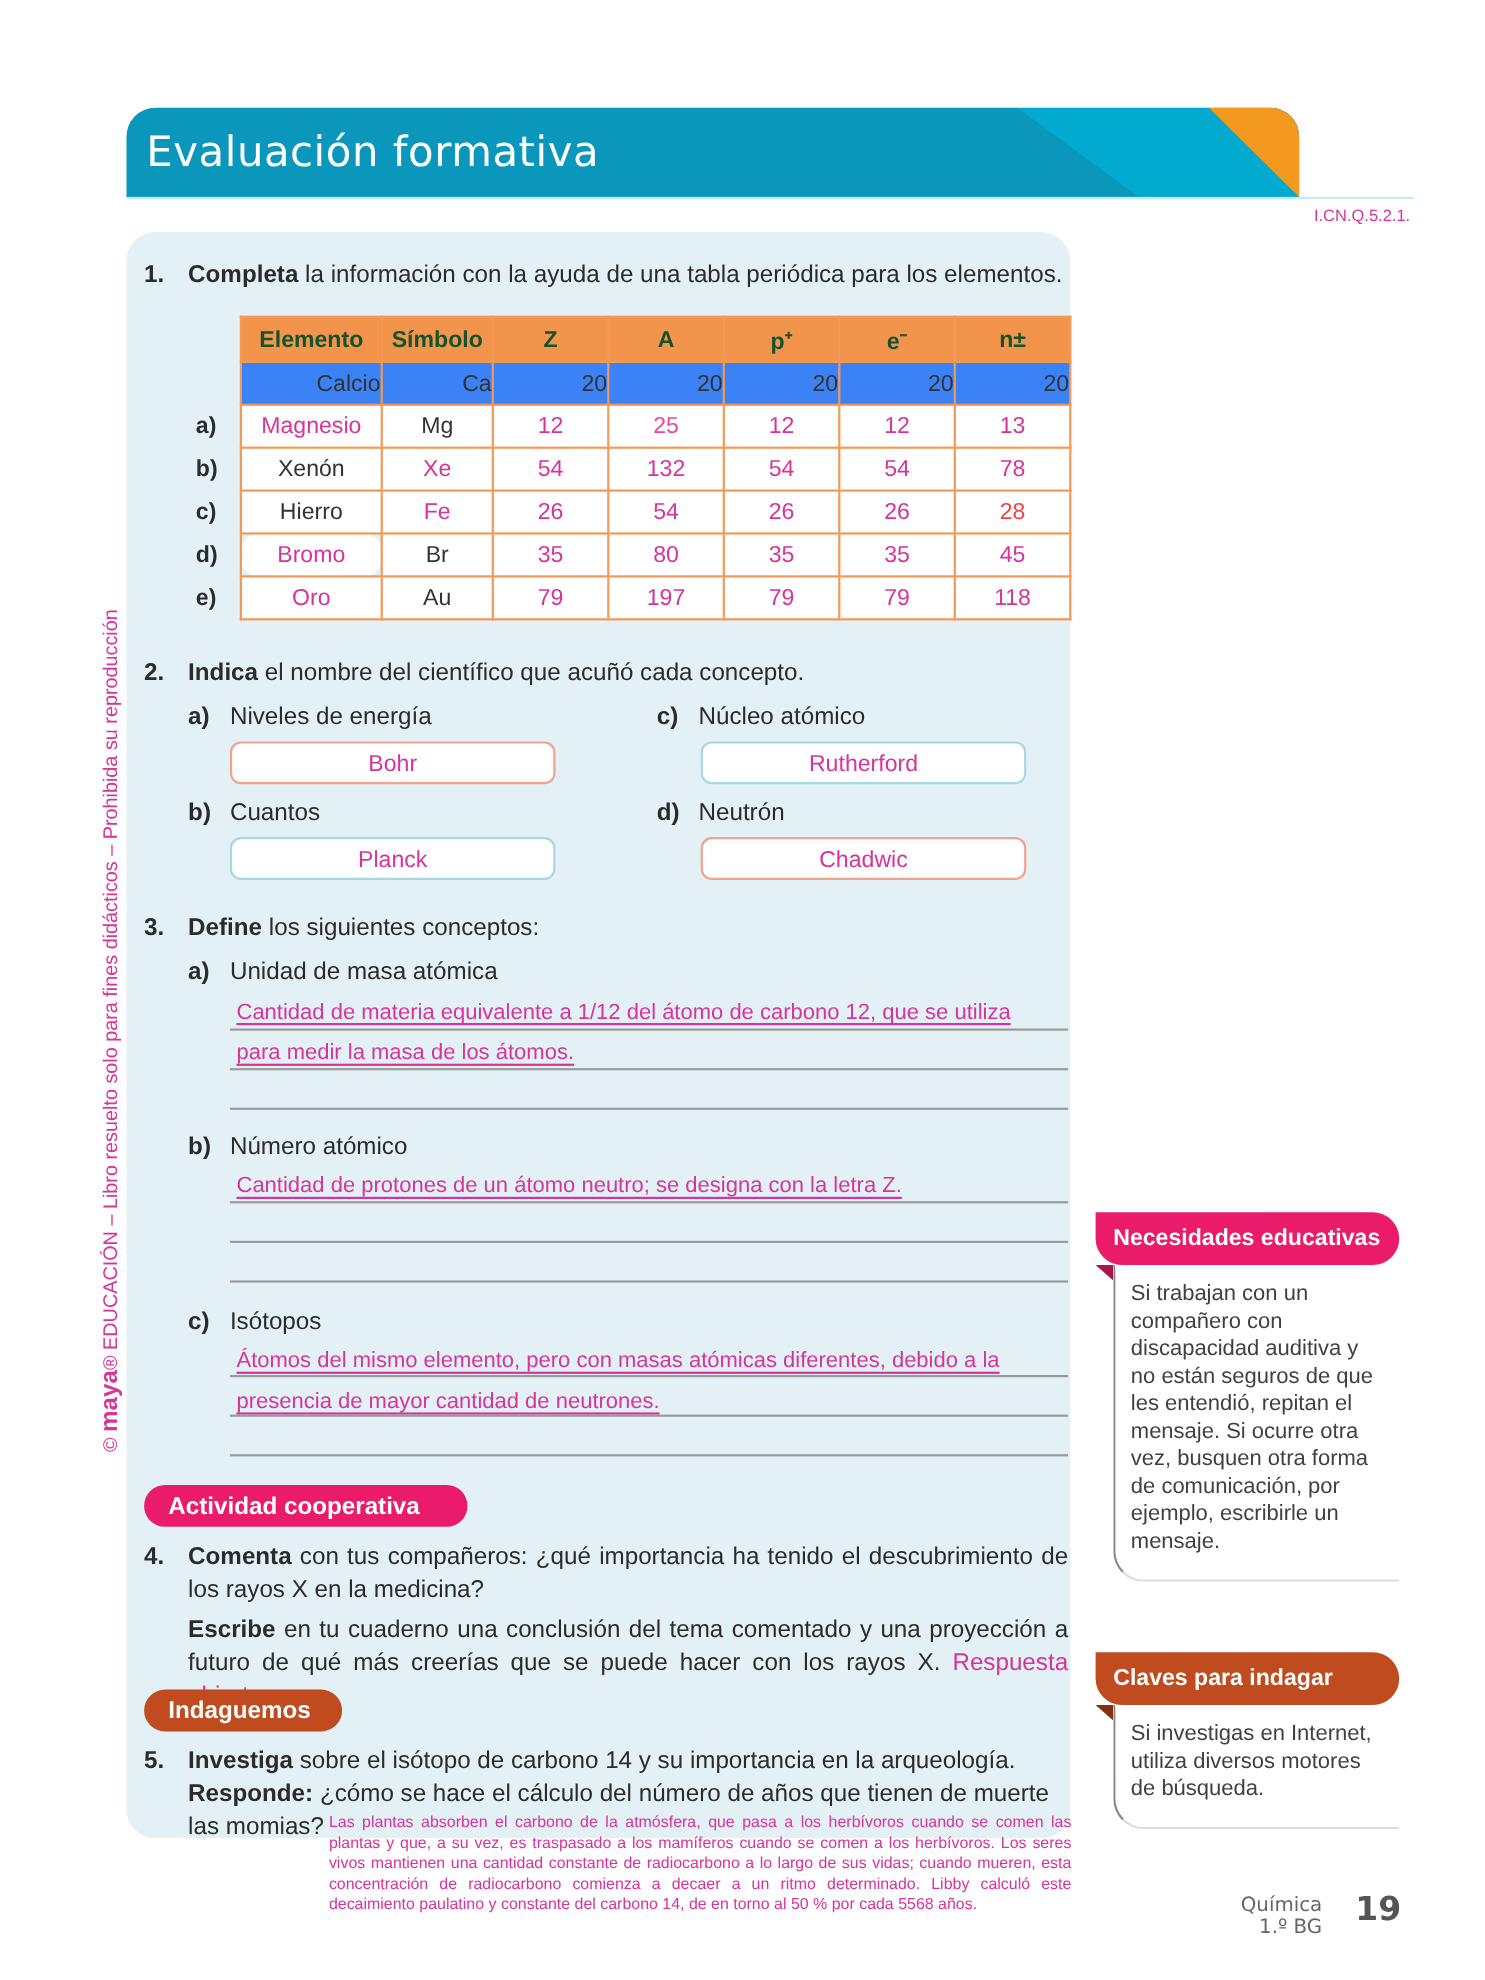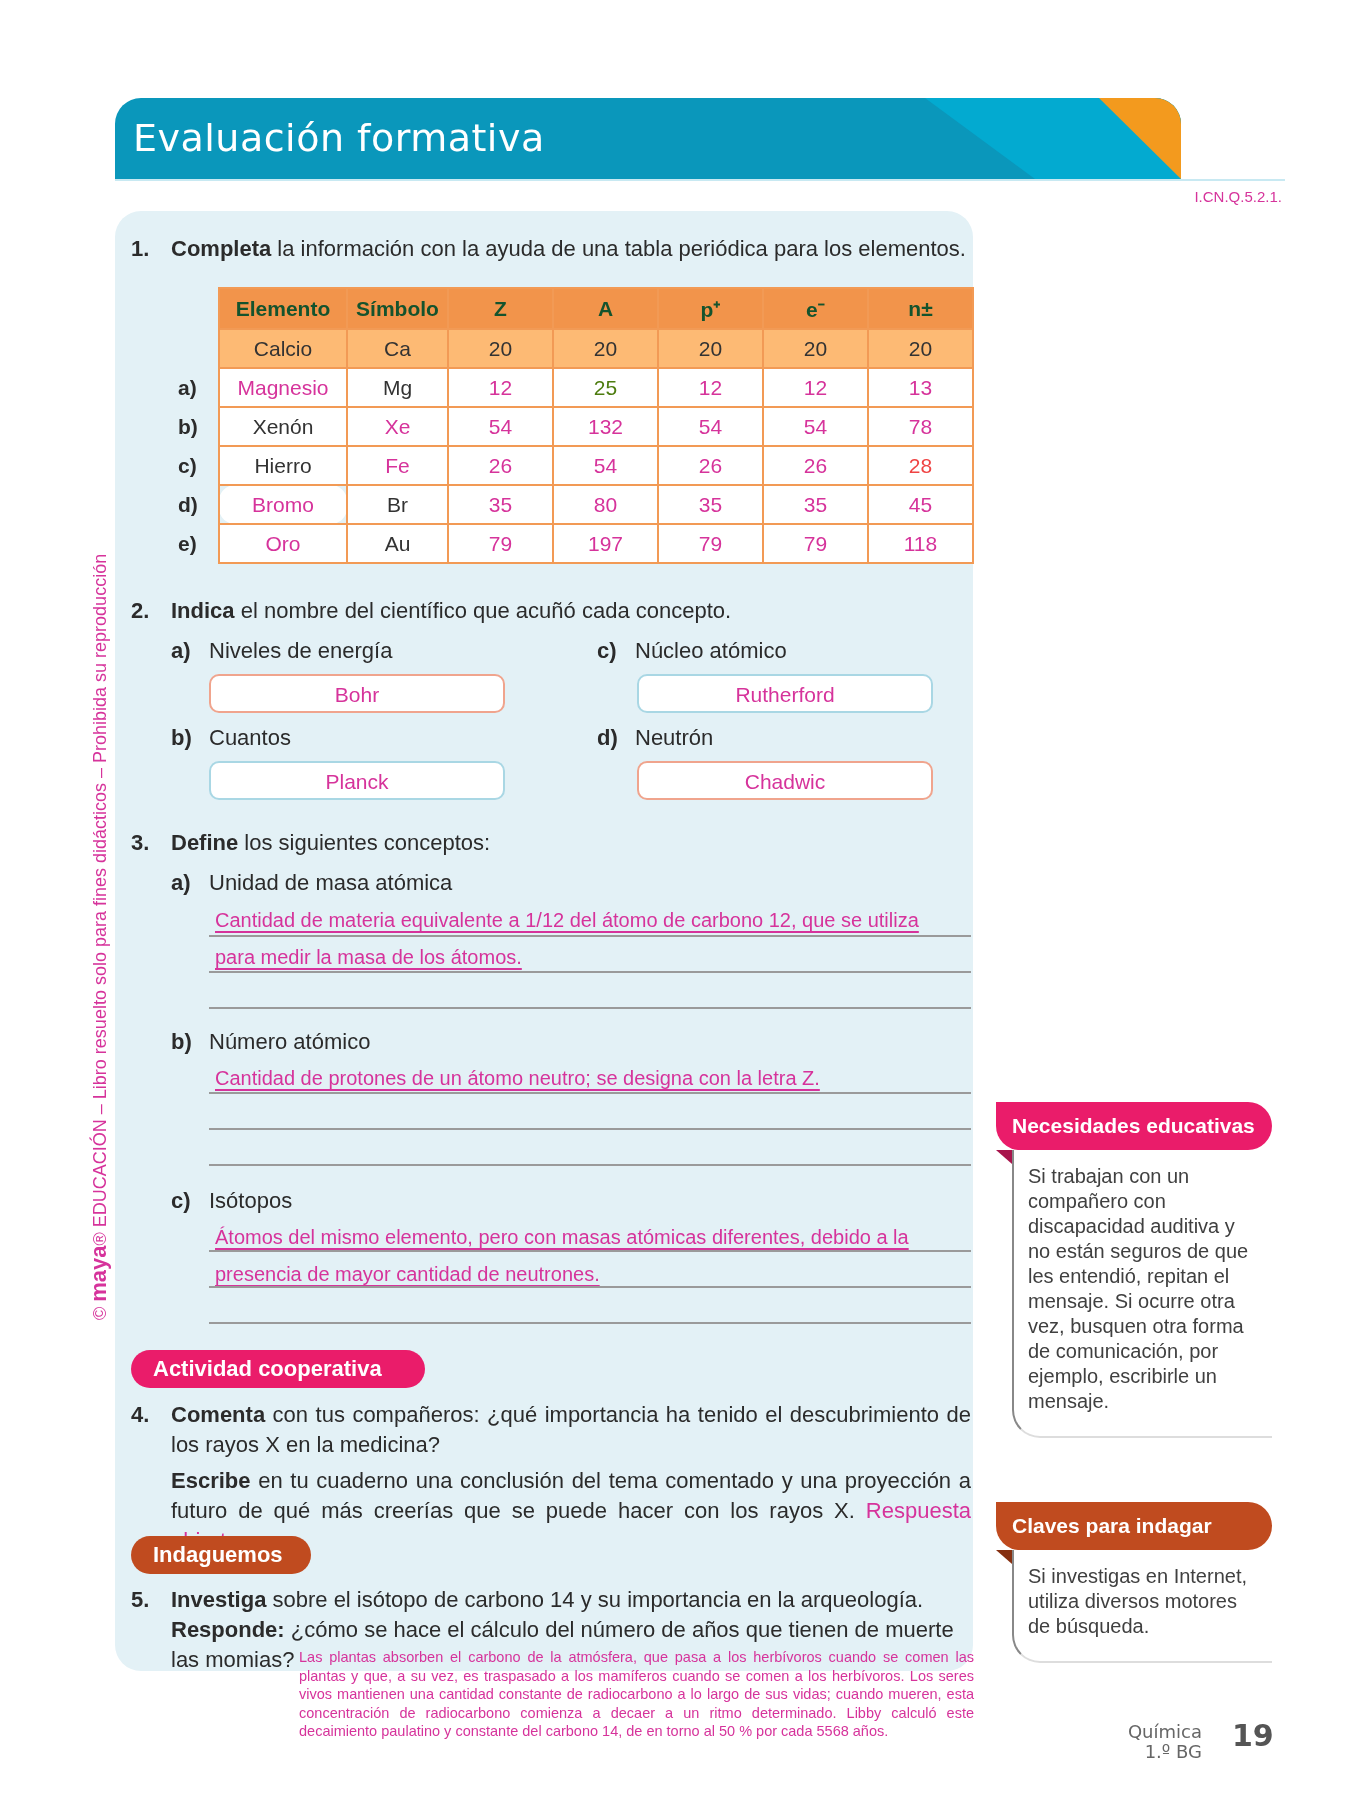--- a/index.html
+++ b/index.html
@@ -34,21 +34,21 @@
 
   .q { position: absolute; left: 131px; font-size: 22px; color: #2b2b2b; line-height: 30px; }
   .q .num { font-weight: bold; display: inline-block; width: 40px; }
   .q b { font-weight: bold; }
   .pink { color: #d6339b; }
 
   
   table.elem { position: absolute; left: 218px; top: 287px; border-collapse: collapse; font-size: 21px; }
   table.elem th, table.elem td { border: 2px solid #f29a55; text-align: center; height: 39px; }
   table.elem th { background: #f2944b; color: #14532d; font-weight: bold; height: 41px; }
-  table.elem tr.ref td { background: #fdba74; }
+  table.elem tr.ref td { background: #3b82f6; text-align: right; }
   table.elem td { background: #ffffff; color: #333; }
   .c0 { width: 128px; } .c1 { width: 101px; } .c2,.c3,.c4,.c5,.c6 { width: 105px; }
   .rowlabel { position: absolute; left: 178px; font-weight: bold; font-size: 21px; }
 
   
   .sub { position: absolute; font-size: 22px; }
   .sub .lbl { font-weight: bold; display: inline-block; width: 38px; }
   .ansbox { position: absolute; width: 296px; height: 39px; background: #ffffff; border-radius: 10px;
     text-align: center; line-height: 38px; font-size: 21px; color: #d6339b; }
   .b-red { border: 2px solid #f0a48d; }
@@ -130,21 +130,21 @@
       <td>20</td>
       <td>20</td>
       <td>20</td>
       <td>20</td>
       <td>20</td>
     </tr>
   <tr>
         <td style="color: rgb(214, 51, 155);">Magnesio</td>
         <td>Mg</td>
         <td style="color: rgb(214, 51, 155);">12</td>
-        <td style="color: #4d7c0f;">25</td>
+        <td style="color: #ec4899;">25</td>
         <td style="color: rgb(214, 51, 155);">12</td>
         <td style="color: rgb(214, 51, 155);">12</td>
         <td style="color: rgb(214, 51, 155);">13</td>
       </tr>
       <tr>
         <td>Xenón</td>
         <td style="color: rgb(214, 51, 155);">Xe</td>
         <td style="color: rgb(214, 51, 155);">54</td>
         <td style="color: rgb(214, 51, 155);">132</td>
         <td style="color: rgb(214, 51, 155);">54</td>

